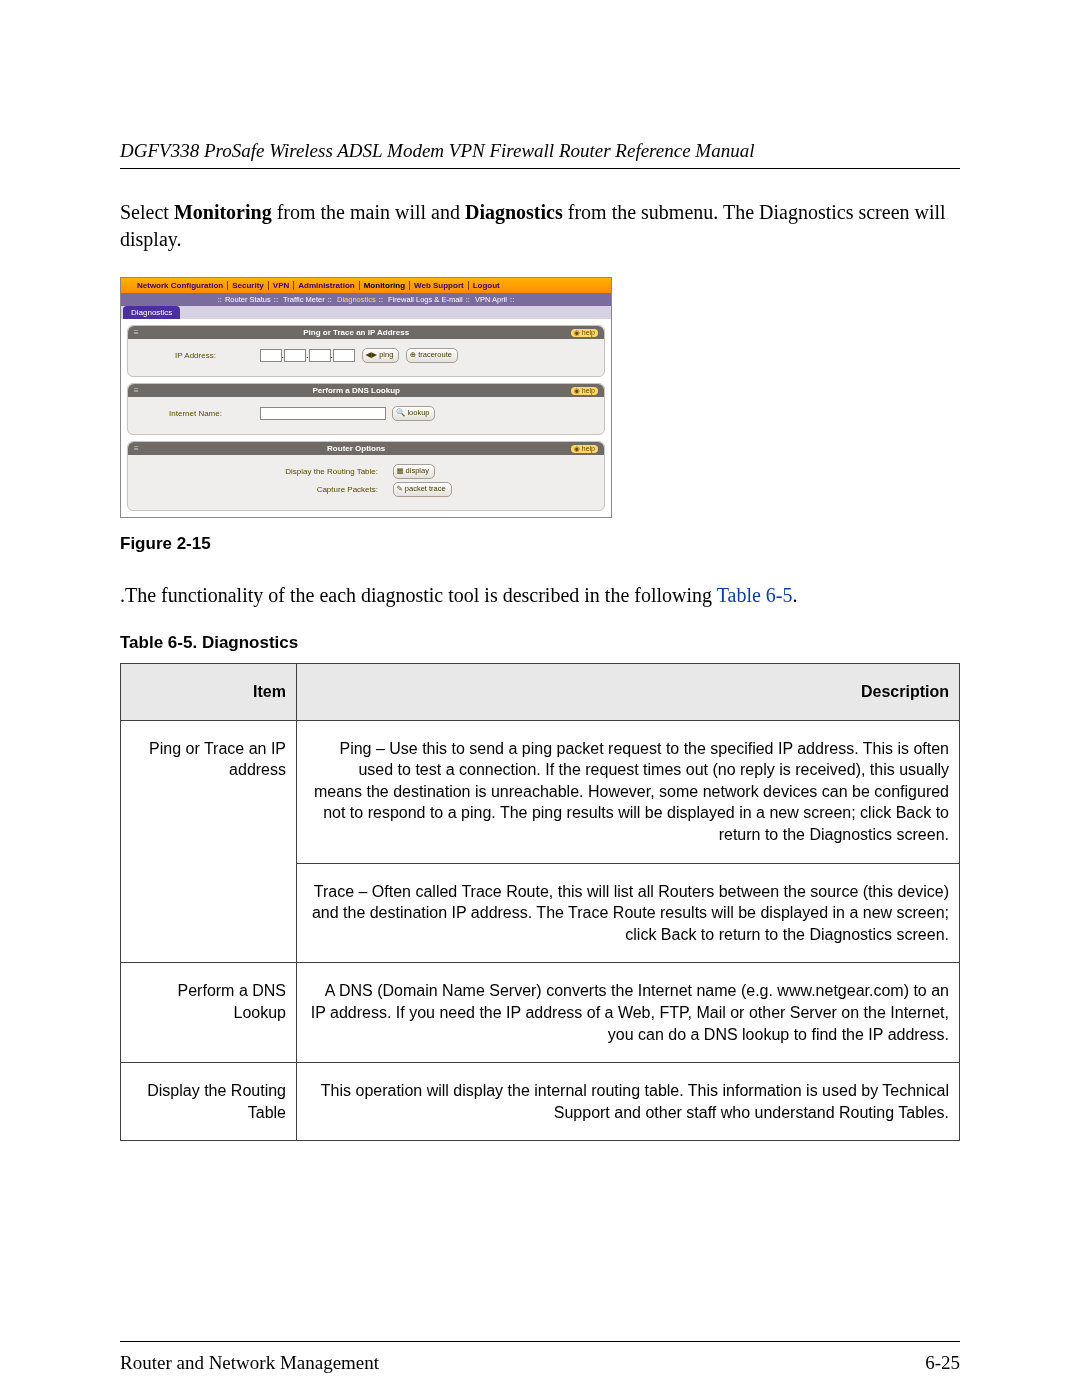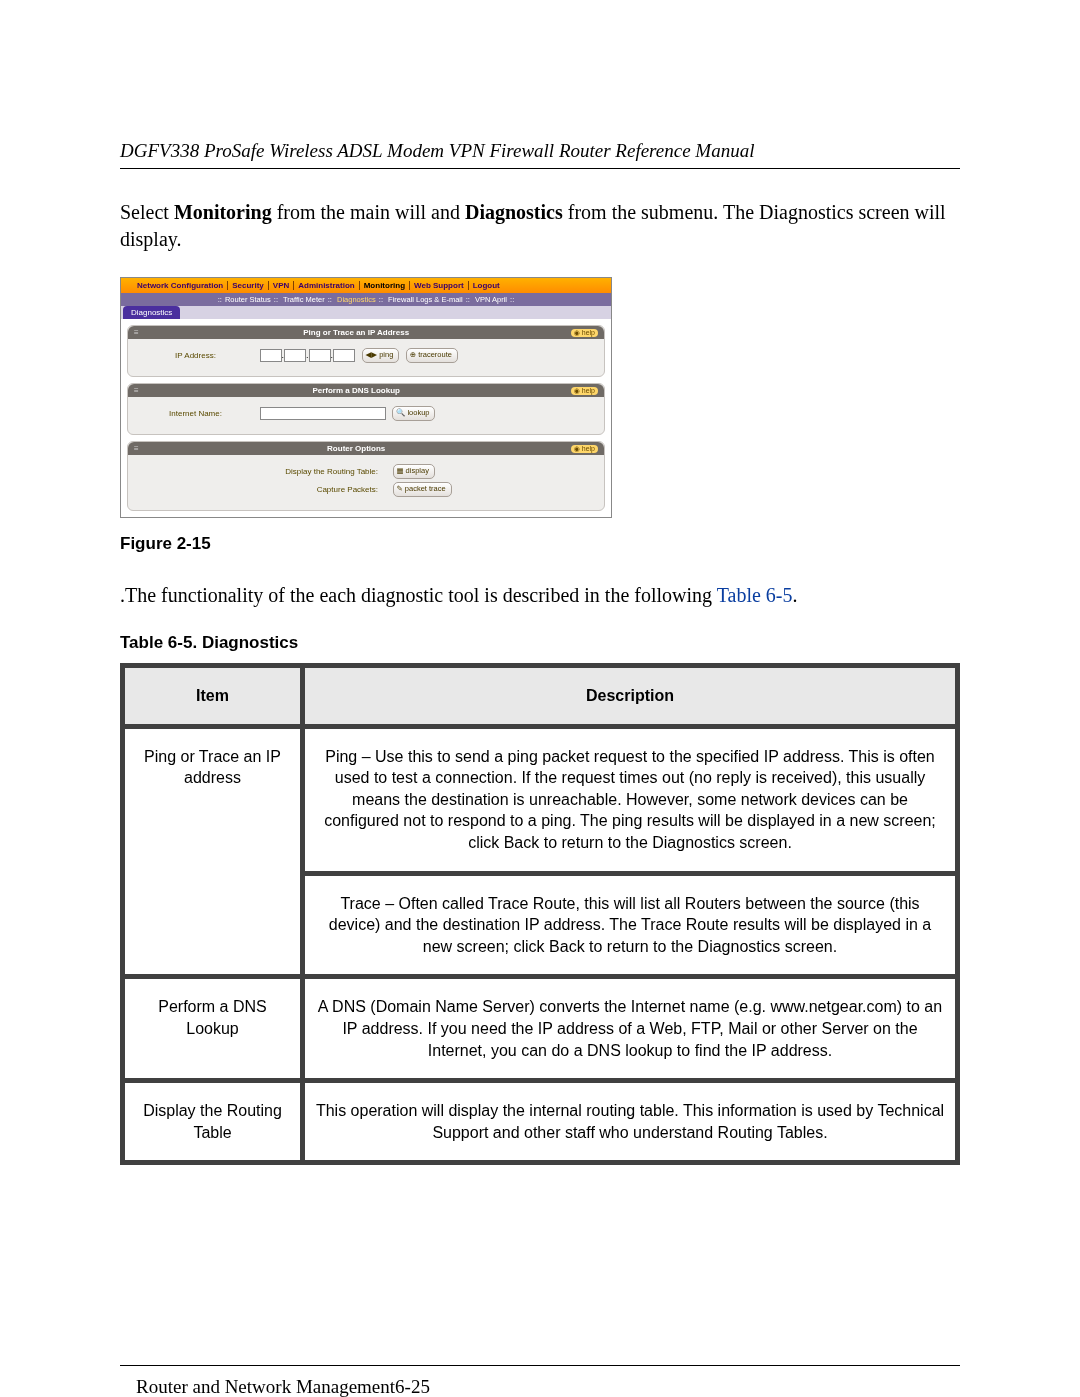--- a/index.html
+++ b/index.html
@@ -40,39 +40,39 @@
     font-size: 17px;
     margin: 8px 0 10px 0;
   }
   table.doc-table {
     border-collapse: collapse;
     width: 100%;
     font-family: Arial, Helvetica, sans-serif;
     font-size: 16px;
   }
   table.doc-table th, table.doc-table td {
-    border: 5px solid #404040;
+    border: 1px solid #404040;
     padding: 17px 10px;
     vertical-align: top;
-    text-align: center;
+    text-align: right;
     line-height: 1.35;
   }
   table.doc-table th {
     background: #e8e8e8;
     font-weight: bold;
   }
   .footer-area {
     margin-top: 200px;
     border-top: 1.5px solid #000;
     padding-top: 10px;
     font-size: 19px;
   }
   .footer-row {
     display: flex;
-    margin-left: 16px;
+    justify-content: space-between;
   }
   .footer-version {
     text-align: center;
     font-style: italic;
     font-size: 19px;
     margin-top: 24px;
   }
 
   
   .shot {

